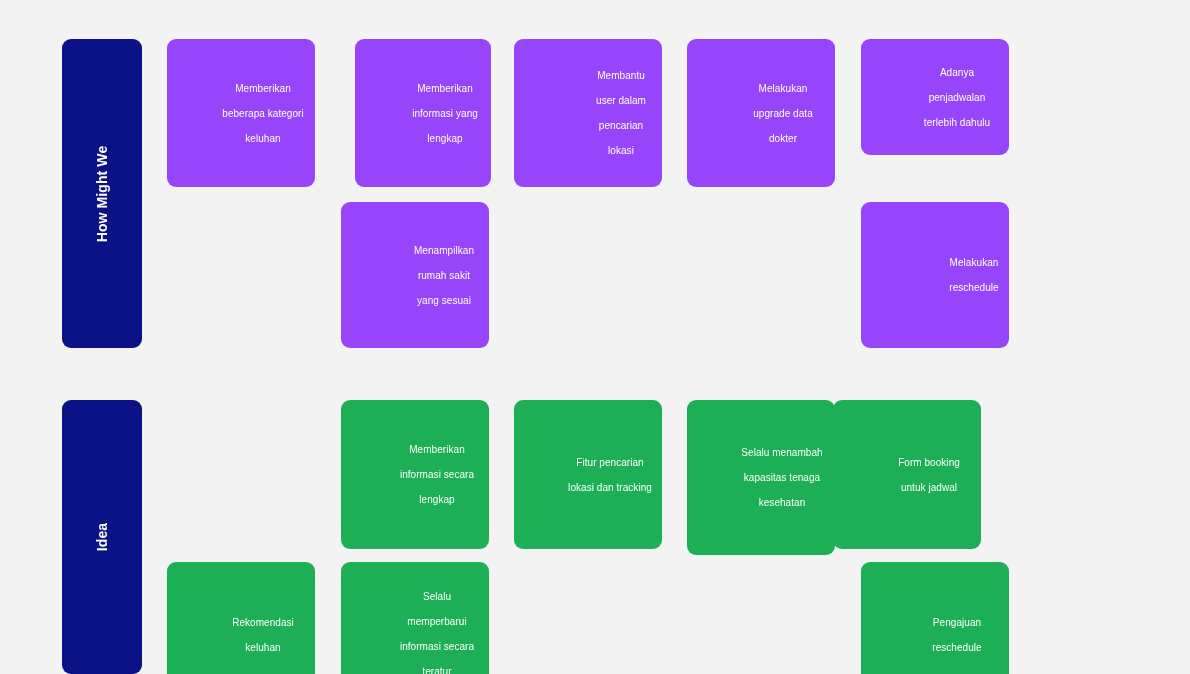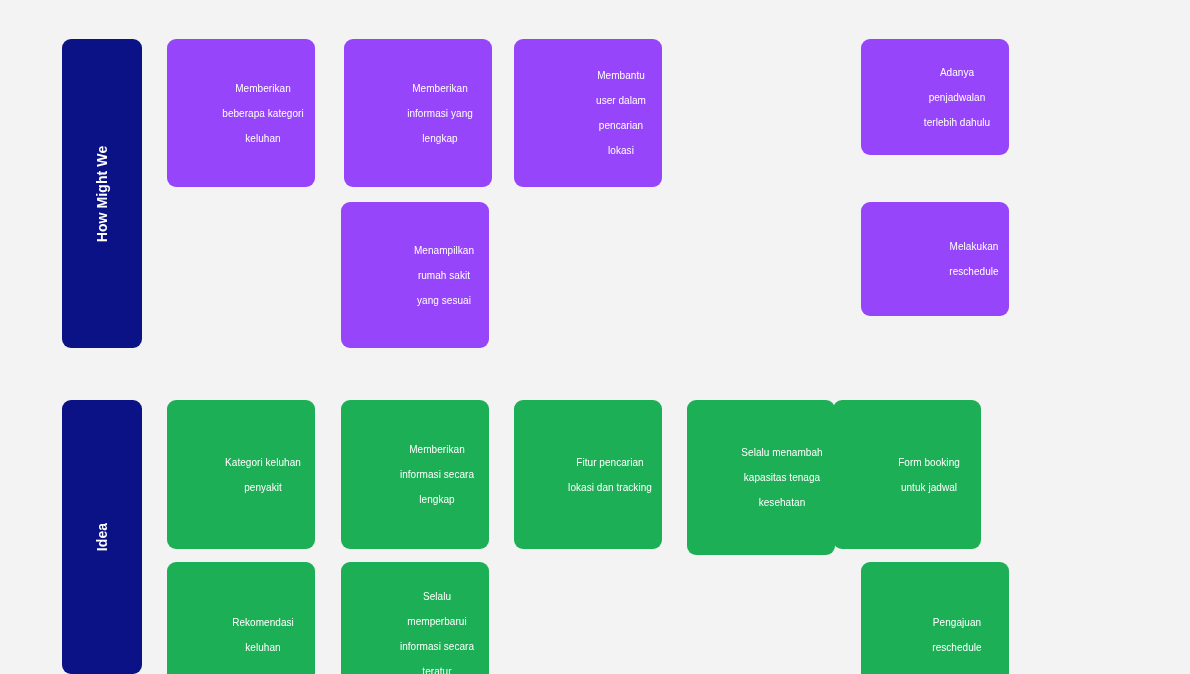--- a/index.html
+++ b/index.html
@@ -75,48 +75,48 @@
 <div id="board">
 
   <div class="row-label" style="left:62px; top:39px; width:80px; height:309px;">
     <span class="row-label-text">How Might We</span>
   </div>
 
   <div class="card hmw" style="left:167px; top:39px; width:148px; height:148px;">
     <span class="card-text">Memberikan beberapa kategori keluhan</span>
   </div>
 
-  <div class="card hmw" style="left:344px; top:39px; width:148px; height:148px;">
+  <div class="card hmw" style="left:355px; top:39px; width:136px; height:148px;">
     <span class="card-text">Memberikan informasi yang lengkap</span>
   </div>
 
   <div class="card hmw" style="left:514px; top:39px; width:148px; height:148px;padding-left:32px;">
     <span class="card-text">Membantu user dalam pencarian lokasi</span>
   </div>
 
+  <div class="card hmw" style="left:687px; top:39px; width:148px; height:148px;">
+    <span class="card-text">Melakukan upgrade data dokter</span>
+  </div>
 
   <div class="card hmw" style="left:861px; top:39px; width:148px; height:116px;">
     <span class="card-text">Adanya penjadwalan terlebih dahulu</span>
   </div>
 
   <div class="card hmw" style="left:341px; top:202px; width:148px; height:146px;padding-left:24px;">
     <span class="card-text">Menampilkan rumah sakit yang sesuai</span>
   </div>
 
-  <div class="card hmw" style="left:861px; top:202px; width:148px; height:114px;padding-left:44px;">
+  <div class="card hmw" style="left:861px; top:202px; width:148px; height:146px;padding-left:44px;">
     <span class="card-text">Melakukan reschedule</span>
   </div>
 
   <div class="row-label" style="left:62px; top:400px; width:80px; height:274px;">
     <span class="row-label-text">Idea</span>
   </div>
 
-  <div class="card idea" style="left:167px; top:400px; width:148px; height:149px;">
-    <span class="card-text">Kategori keluhan penyakit</span>
-  </div>
 
   <div class="card idea" style="left:341px; top:400px; width:148px; height:149px;">
     <span class="card-text">Memberikan informasi secara lengkap</span>
   </div>
 
   <div class="card idea" style="left:514px; top:400px; width:148px; height:149px;">
     <span class="card-text">Fitur pencarian lokasi dan tracking</span>
   </div>
 
   <div class="card idea" style="left:687px; top:400px; width:148px; height:155px;padding-left:8px;">

